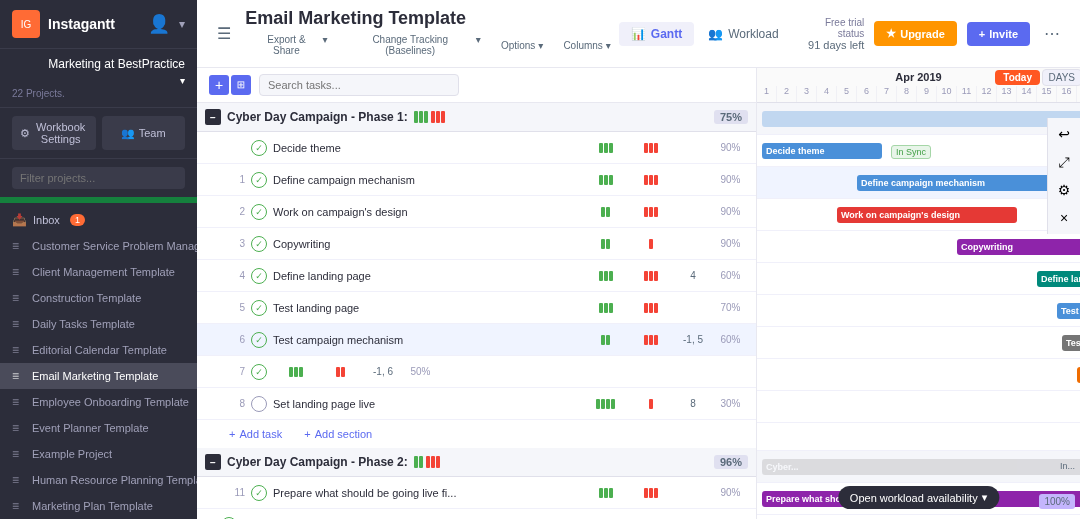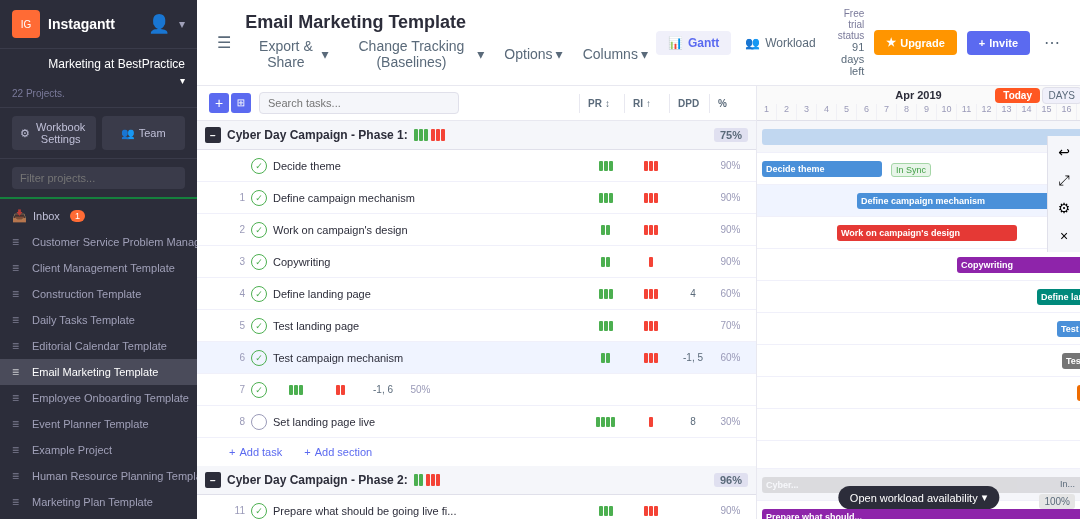--- a/index.html
+++ b/index.html
@@ -11,39 +11,39 @@
     .sidebar { width: 197px; min-width: 197px; background: #2c2d3a; color: #fff; display: flex; flex-direction: column; overflow: hidden; }
     .sidebar-header { padding: 10px 12px; display: flex; align-items: center; gap: 8px; border-bottom: 1px solid #3a3b4a; }
     .sidebar-logo { width: 28px; height: 28px; background: #ff6b35; border-radius: 4px; display: flex; align-items: center; justify-content: center; font-size: 10px; font-weight: normal; color: white; }
     .sidebar-title { font-size: 14px; font-weight: 600; color: #fff; }
     .sidebar-workspace { padding: 8px 12px; font-size: 11px; color: #a0a0b8; border-bottom: 1px solid #3a3b4a; }
     .workspace-name { color: #fff; font-size: 12px; display: flex; align-items: flex-end; gap: 4px; flex-direction: column; }
     .workspace-name .arrow { font-size: 10px; }
     .projects-count { font-size: 10px; color: #7a7a9a; margin-top: 2px; }
     .sidebar-actions { display: flex; gap: 6px; padding: 8px 12px; border-bottom: 1px solid #3a3b4a; }
     .sidebar-action-btn { flex: 1; padding: 5px 8px; border-radius: 4px; background: #3a3b4a; color: #c0c0d8; border: none; font-size: 11px; cursor: pointer; display: flex; align-items: center; justify-content: center; gap: 4px; }
-    .sidebar-filter { padding: 8px 12px; border-bottom: 2px solid #15803d; }
+    .sidebar-filter { padding: 8px 12px; border-bottom: 6px solid #15803d; }
     .filter-input { width: 100%; background: #3a3b4a; border: none; border-radius: 4px; padding: 5px 8px; color: #c0c0d8; font-size: 11px; outline: none; }
     .sidebar-menu { flex: 1; overflow-y: auto; padding: 4px 0; }
     .sidebar-menu::-webkit-scrollbar { width: 0; }
     .sidebar-item { padding: 6px 12px; cursor: pointer; color: #a0a0b8; font-size: 11px; display: flex; align-items: center; gap: 6px; transition: background 0.1s; white-space: nowrap; overflow: hidden; text-overflow: ellipsis; }
     .sidebar-item.active { background: #4a4b5a; color: #fff; }
     .sidebar-item .item-icon { font-size: 12px; opacity: 0.7; min-width: 14px; }
     .sidebar-item.inbox { color: #c0c0d8; }
     .inbox-badge { background: #ff6b35; color: white; border-radius: 10px; padding: 1px 5px; font-size: 9px; margin-left: 4px; }
     
     
     .main { flex: 1; display: flex; flex-direction: column; overflow: hidden; background: #fff; }
     
     
     .topbar { display: flex; align-items: center; justify-content: space-between; padding: 8px 16px; border-bottom: 1px solid #e8e8f0; background: #fff; min-height: 48px; }
     .topbar-left { display: flex; flex-direction: column; }
     .page-title { font-size: 18px; font-weight: 600; color: #2c2d3a; }
     .topbar-actions { display: flex; align-items: center; gap: 4px; margin-top: 2px; }
-    .topbar-action-btn { padding: 3px 8px; border-radius: 4px; background: none; border: none; color: #5a6a7a; font-size: 14px; cursor: pointer; display: flex; align-items: center; gap: 3px; }
+    .topbar-action-btn { padding: 3px 8px; border-radius: 4px; background: none; border: none; color: #5a6a7a; font-size: 10px; cursor: pointer; display: flex; gap: 3px; }
     .topbar-right { display: flex; align-items: center; gap: 10px; }
     .trial-status { text-align: right; }
     .trial-label { font-size: 10px; color: #7a7a9a; }
     .trial-days { font-size: 11px; color: #5a6a7a; }
     .btn-upgrade { background: #ff9500; color: white; border: none; border-radius: 4px; padding: 6px 12px; font-size: 11px; cursor: pointer; font-weight: 600; display: flex; align-items: center; gap: 4px; }
     .btn-invite { background: #5b6af0; color: white; border: none; border-radius: 4px; padding: 6px 12px; font-size: 11px; cursor: pointer; font-weight: 600; display: flex; align-items: center; gap: 4px; }
     .view-tabs { display: flex; gap: 2px; }
     .view-tab { padding: 5px 12px; border-radius: 4px; border: none; background: none; font-size: 12px; cursor: pointer; color: #5a6a7a; display: flex; align-items: center; gap: 5px; }
     .view-tab.active { background: #f0f0fa; color: #5b6af0; font-weight: 600; }
     .menu-icon-btn { background: none; border: none; cursor: pointer; color: #5a6a7a; font-size: 16px; padding: 4px; }
@@ -271,36 +271,20 @@
       <div style="width:560px; min-width:560px; display:flex; flex-direction:column; border-right:1px solid #e8e8f0;">
 
         <div class="toolbar">
           <div class="add-btns">
             <button class="add-btn">+</button>
             <button class="add-btn" style="font-size:10px;">⊞</button>
           </div>
           <div class="search-box">
             <input type="text" class="search-input" placeholder="Search tasks..." style="">
           </div>
-          <div class="col-headers">
-            <div class="col-header col-pr">
-              <span>PR</span>
-              <span style="cursor:pointer;">↕</span>
-            </div>
-            <div class="col-header col-ri">
-              <span>RI</span>
-              <span style="cursor:pointer;">↑</span>
-            </div>
-            <div class="col-header col-dpd">
-              <span>DPD</span>
-            </div>
-            <div class="col-header col-pct">
-              <span>%</span>
-            </div>
-          </div>
         </div>
 
         <div class="task-list">
 
           <div class="group-header">
             <div class="group-icon">−</div>
             <span>Cyber Day Campaign - Phase 1:</span>
             <div class="group-bars">
               <div class="mini-bar-group">
                 <div class="mini-bar mb-green"></div>
@@ -666,21 +650,21 @@
 
         </div>
 
         <div style="position:absolute; bottom:10px; left:50%; transform:translateX(-50%);">
           <button class="workload-btn">
             <span>Open workload availability</span>
             <span>▾</span>
           </button>
         </div>
 
-        <div style="position:absolute; bottom:10px; right:5px; font-size:10px; color:#5a6a7a; background:#e5e5e5; padding:2px 5px; border-radius:3px;">100%</div>
+        <div style="position:absolute; bottom:10px; right:5px; font-size:10px; color:#5a6a7a; background:#c4b5fd; padding:2px 5px; border-radius:3px;">100%</div>
 
         <div style="position:absolute; right:0; top:50px; display:flex; flex-direction:column; gap:4px; padding:4px; background:#f5f6fa; border-left:1px solid #e0e0ea;">
           <button style="width:24px; height:24px; border:none; background:none; cursor:pointer; font-size:14px;">↩</button>
           <button style="width:24px; height:24px; border:none; background:none; cursor:pointer; font-size:14px;">⤢</button>
           <button style="width:24px; height:24px; border:none; background:none; cursor:pointer; font-size:14px;">⚙</button>
           <button style="width:24px; height:24px; border:none; background:none; cursor:pointer; font-size:14px;">×</button>
         </div>
       </div>
     </div>
   </div>

